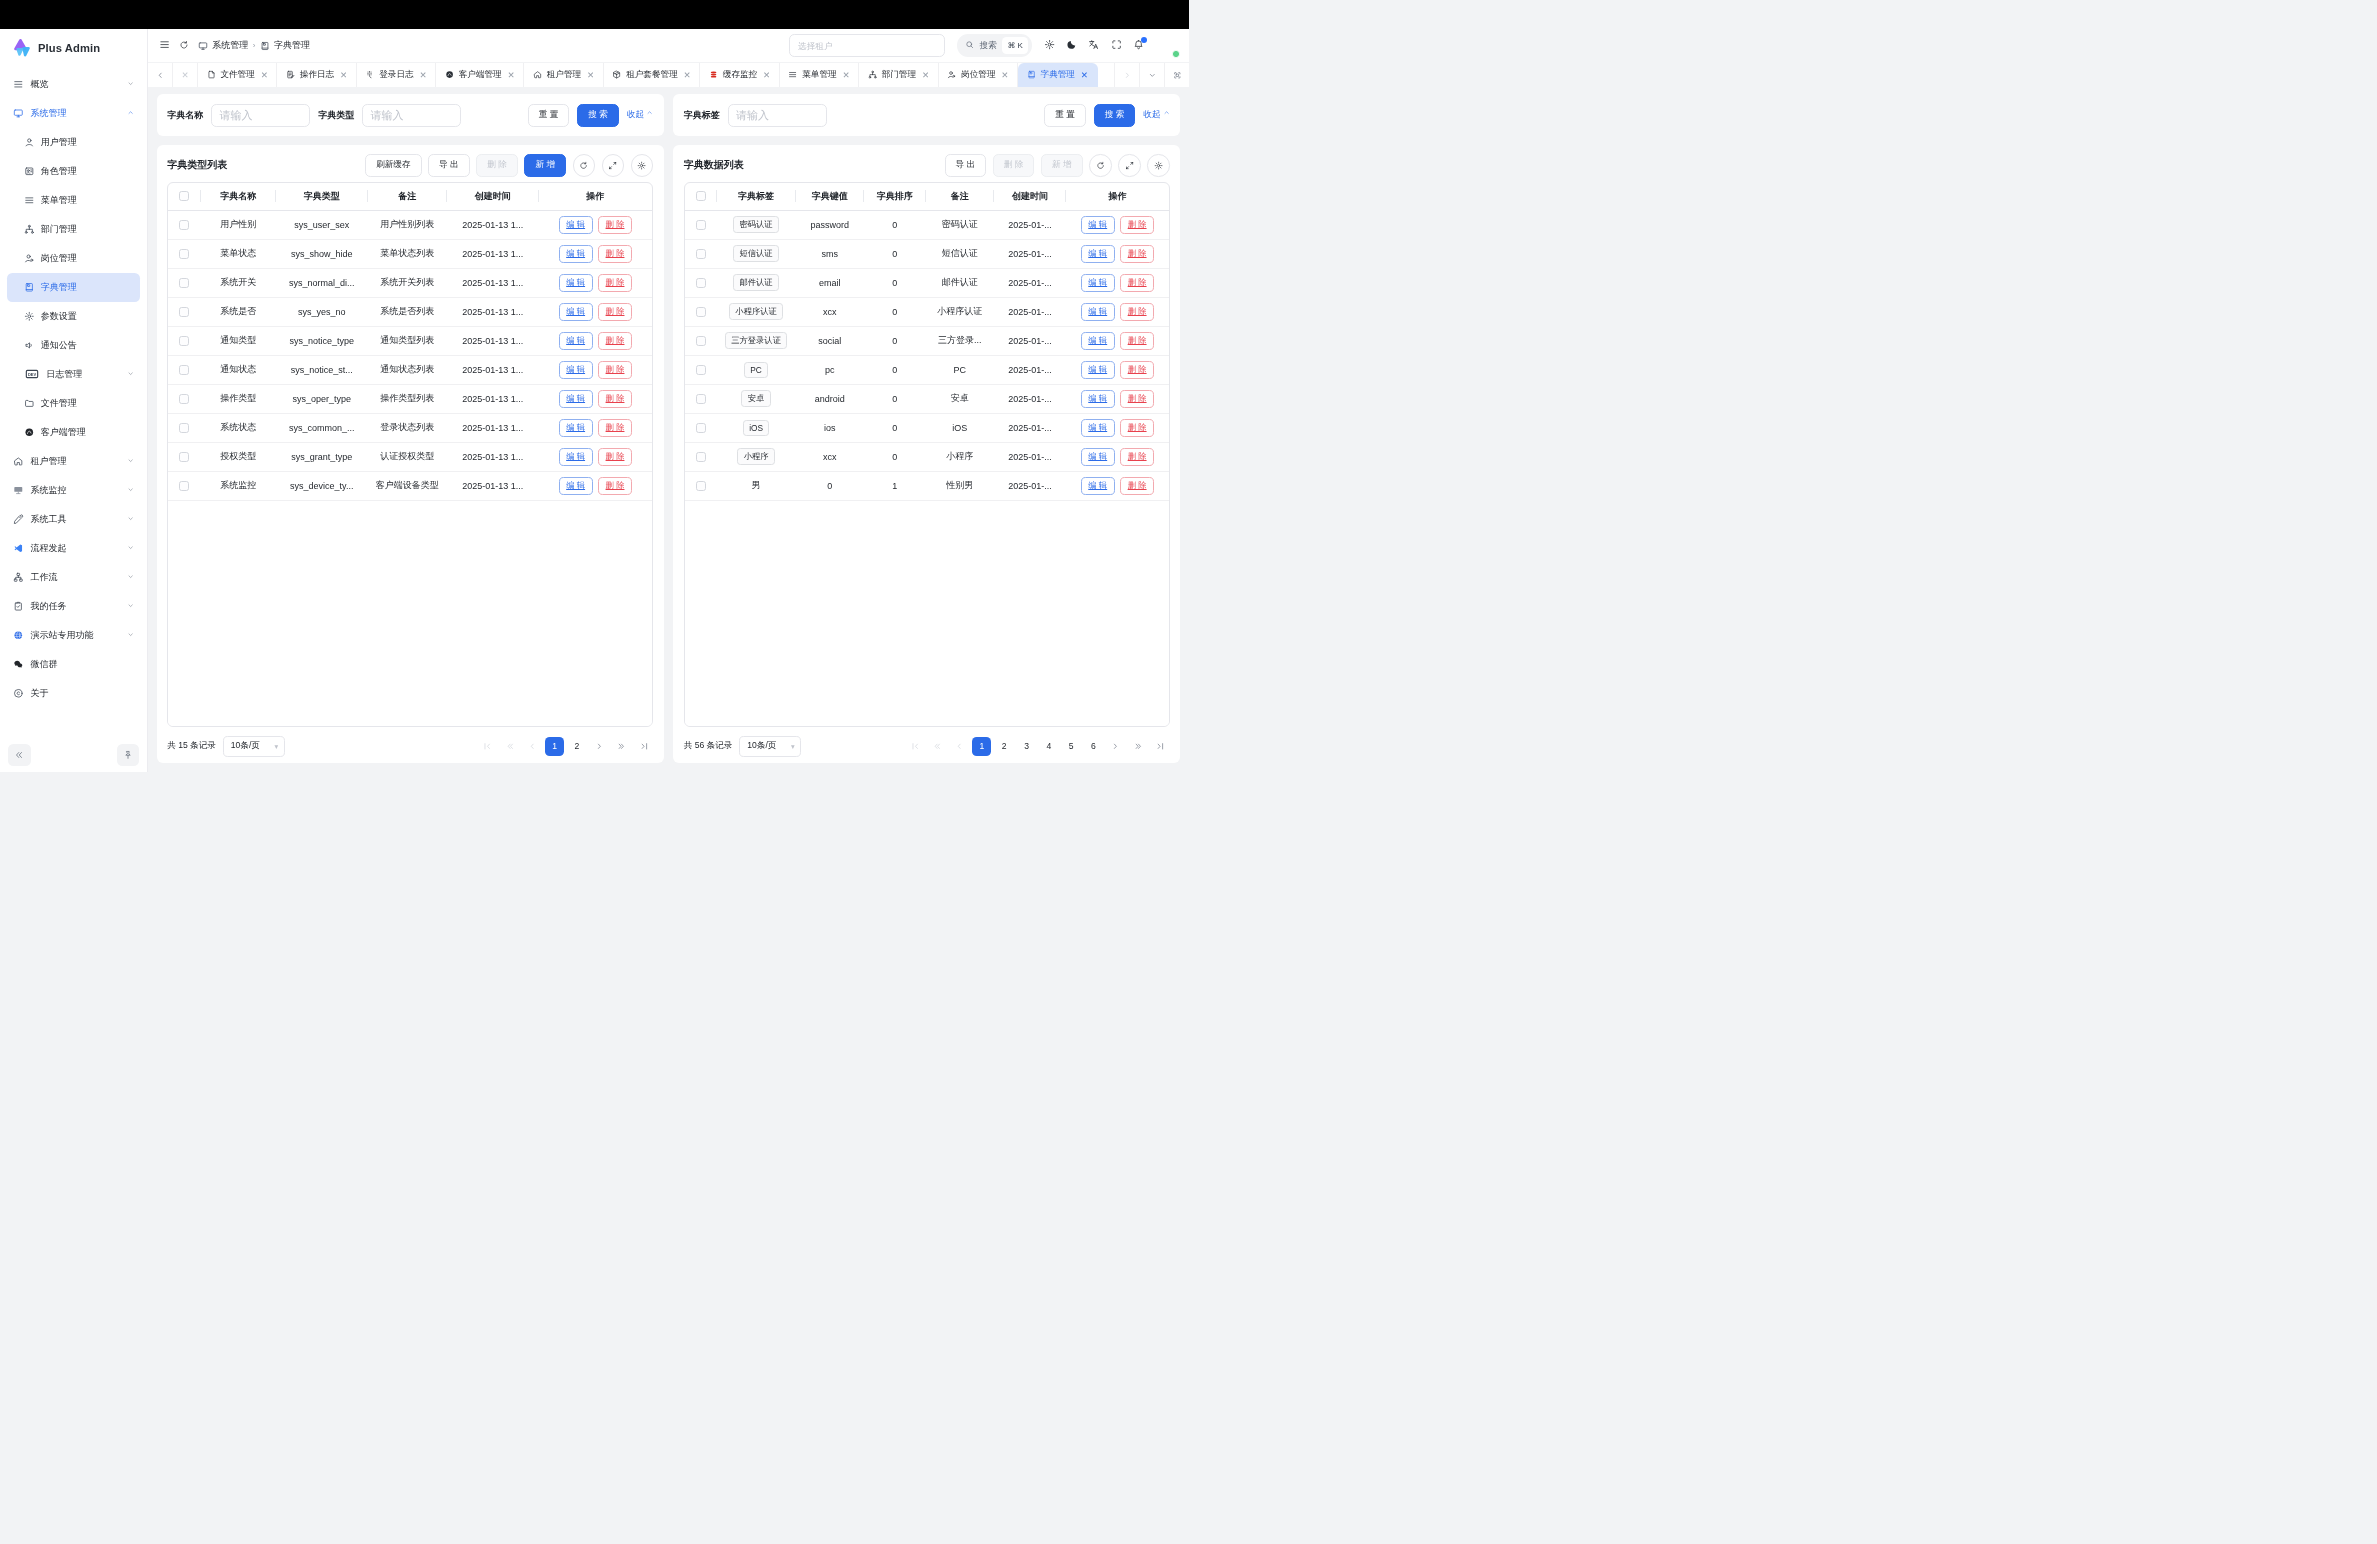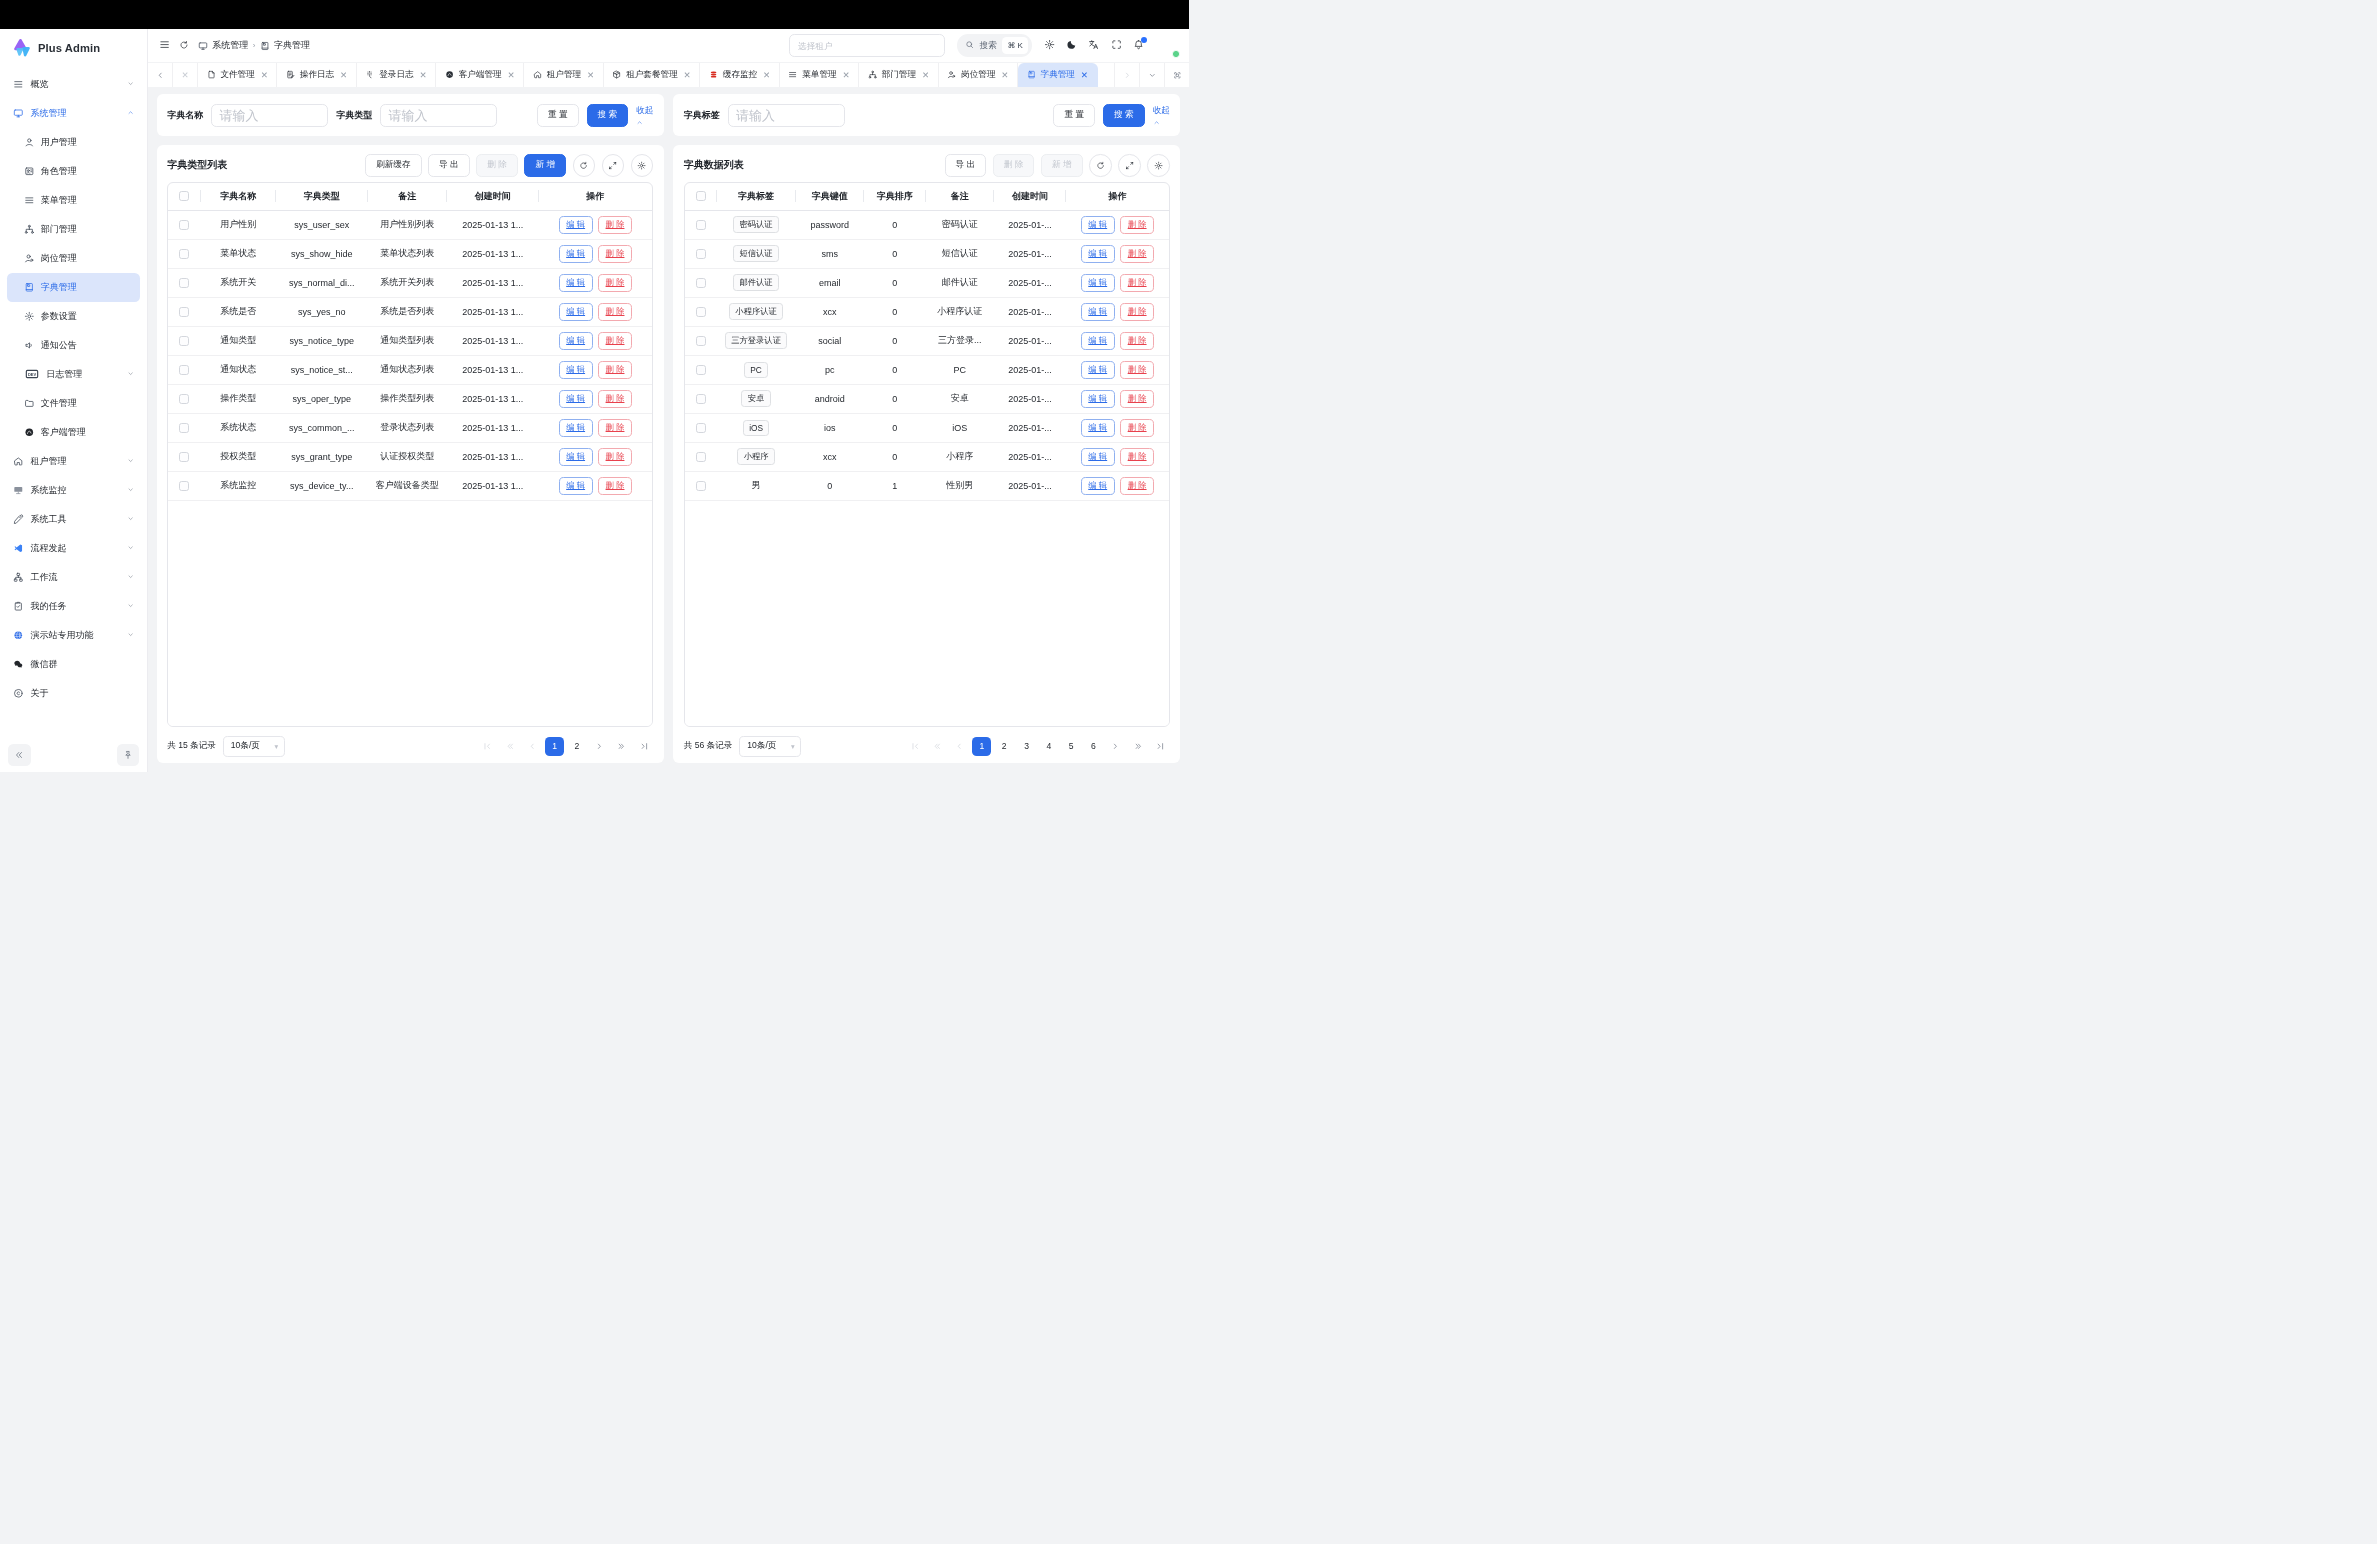--- a/index.html
+++ b/index.html
@@ -72,27 +72,27 @@
   .tab .tab-close{font-size:8.6px;color:#9aa1ab;margin-left:1.3px;}
   .tab.active{background:#d9e5fb;color:var(--blue);border-radius:6px 6px 0 0;border-right-color:transparent;}
   .tab.active .tab-ic,.tab.active .tab-close{color:var(--blue);}
   .ic.c-redis{color:#d82c20;}
 
   
   .content{flex:1;display:flex;gap:9.2px;padding:7.3px 8.6px 8.6px;min-height:0;}
   .panel{flex:1;min-width:0;display:flex;flex-direction:column;}
   .filter-card{background:#fff;border-radius:6px;height:42px;display:flex;align-items:center;gap:8px;padding:0 10.6px;flex:0 0 auto;}
   .f-label{font-size:9px;font-weight:700;color:var(--text);white-space:nowrap;}
-  .f-input{width:117px;height:22.5px;border:0.7px solid var(--border);border-radius:5.3px;padding:0 7.3px;font-size:13px;outline:none;color:var(--text);}
+  .f-input{width:99px;height:22.5px;border:0.7px solid var(--border);border-radius:5.3px;padding:0 7.3px;font-size:11px;outline:none;color:var(--text);}
   .f-input::placeholder{color:#c0c4cc;}
   .f-spacer{flex:1;}
   .btn{height:22.5px;padding:0 10px;border-radius:5.3px;border:0.7px solid var(--border);background:#fff;font-size:8.6px;color:var(--text);cursor:pointer;white-space:nowrap;}
   .btn.primary{background:var(--blue);border-color:var(--blue);color:#fff;}
   .btn.disabled{background:#f7f8fa;border-color:#eceef1;color:#c3c7cf;cursor:default;}
-  .collapse-link{display:flex;align-items:flex-start;gap:2px;color:var(--blue);font-size:8.6px;cursor:pointer;white-space:nowrap;flex-direction:column;}
+  .collapse-link{display:flex;align-items:flex-start;gap:2px;color:var(--blue);font-size:8.6px;cursor:pointer;white-space:nowrap;}
   .collapse-link .ic{font-size:7.3px;}
 
   .table-card{background:#fff;border-radius:6px;margin-top:8.6px;flex:1;display:flex;flex-direction:column;padding:4px 10.6px 0;min-height:0;}
   .toolbar{height:33px;display:flex;align-items:center;gap:6.6px;flex:0 0 auto;}
   .t-title{font-size:10px;font-weight:700;color:var(--text);margin-right:auto;white-space:nowrap;}
   .circle-btn{width:22.5px;height:22.5px;border-radius:50%;border:0.7px solid var(--border);background:#fff;display:flex;align-items:center;justify-content:center;color:#2a2f36;font-size:9.2px;cursor:pointer;flex:0 0 auto;}
 
   .tablebox{border:0.7px solid var(--border);border-radius:6px;flex:1;min-height:0;display:flex;flex-direction:column;overflow:hidden;margin-bottom:2.6px;}
   .tr{display:grid;align-items:center;}
   .grid-l{grid-template-columns:32px 1fr 1.2fr 1.05fr 1.2fr 1.5fr;}

